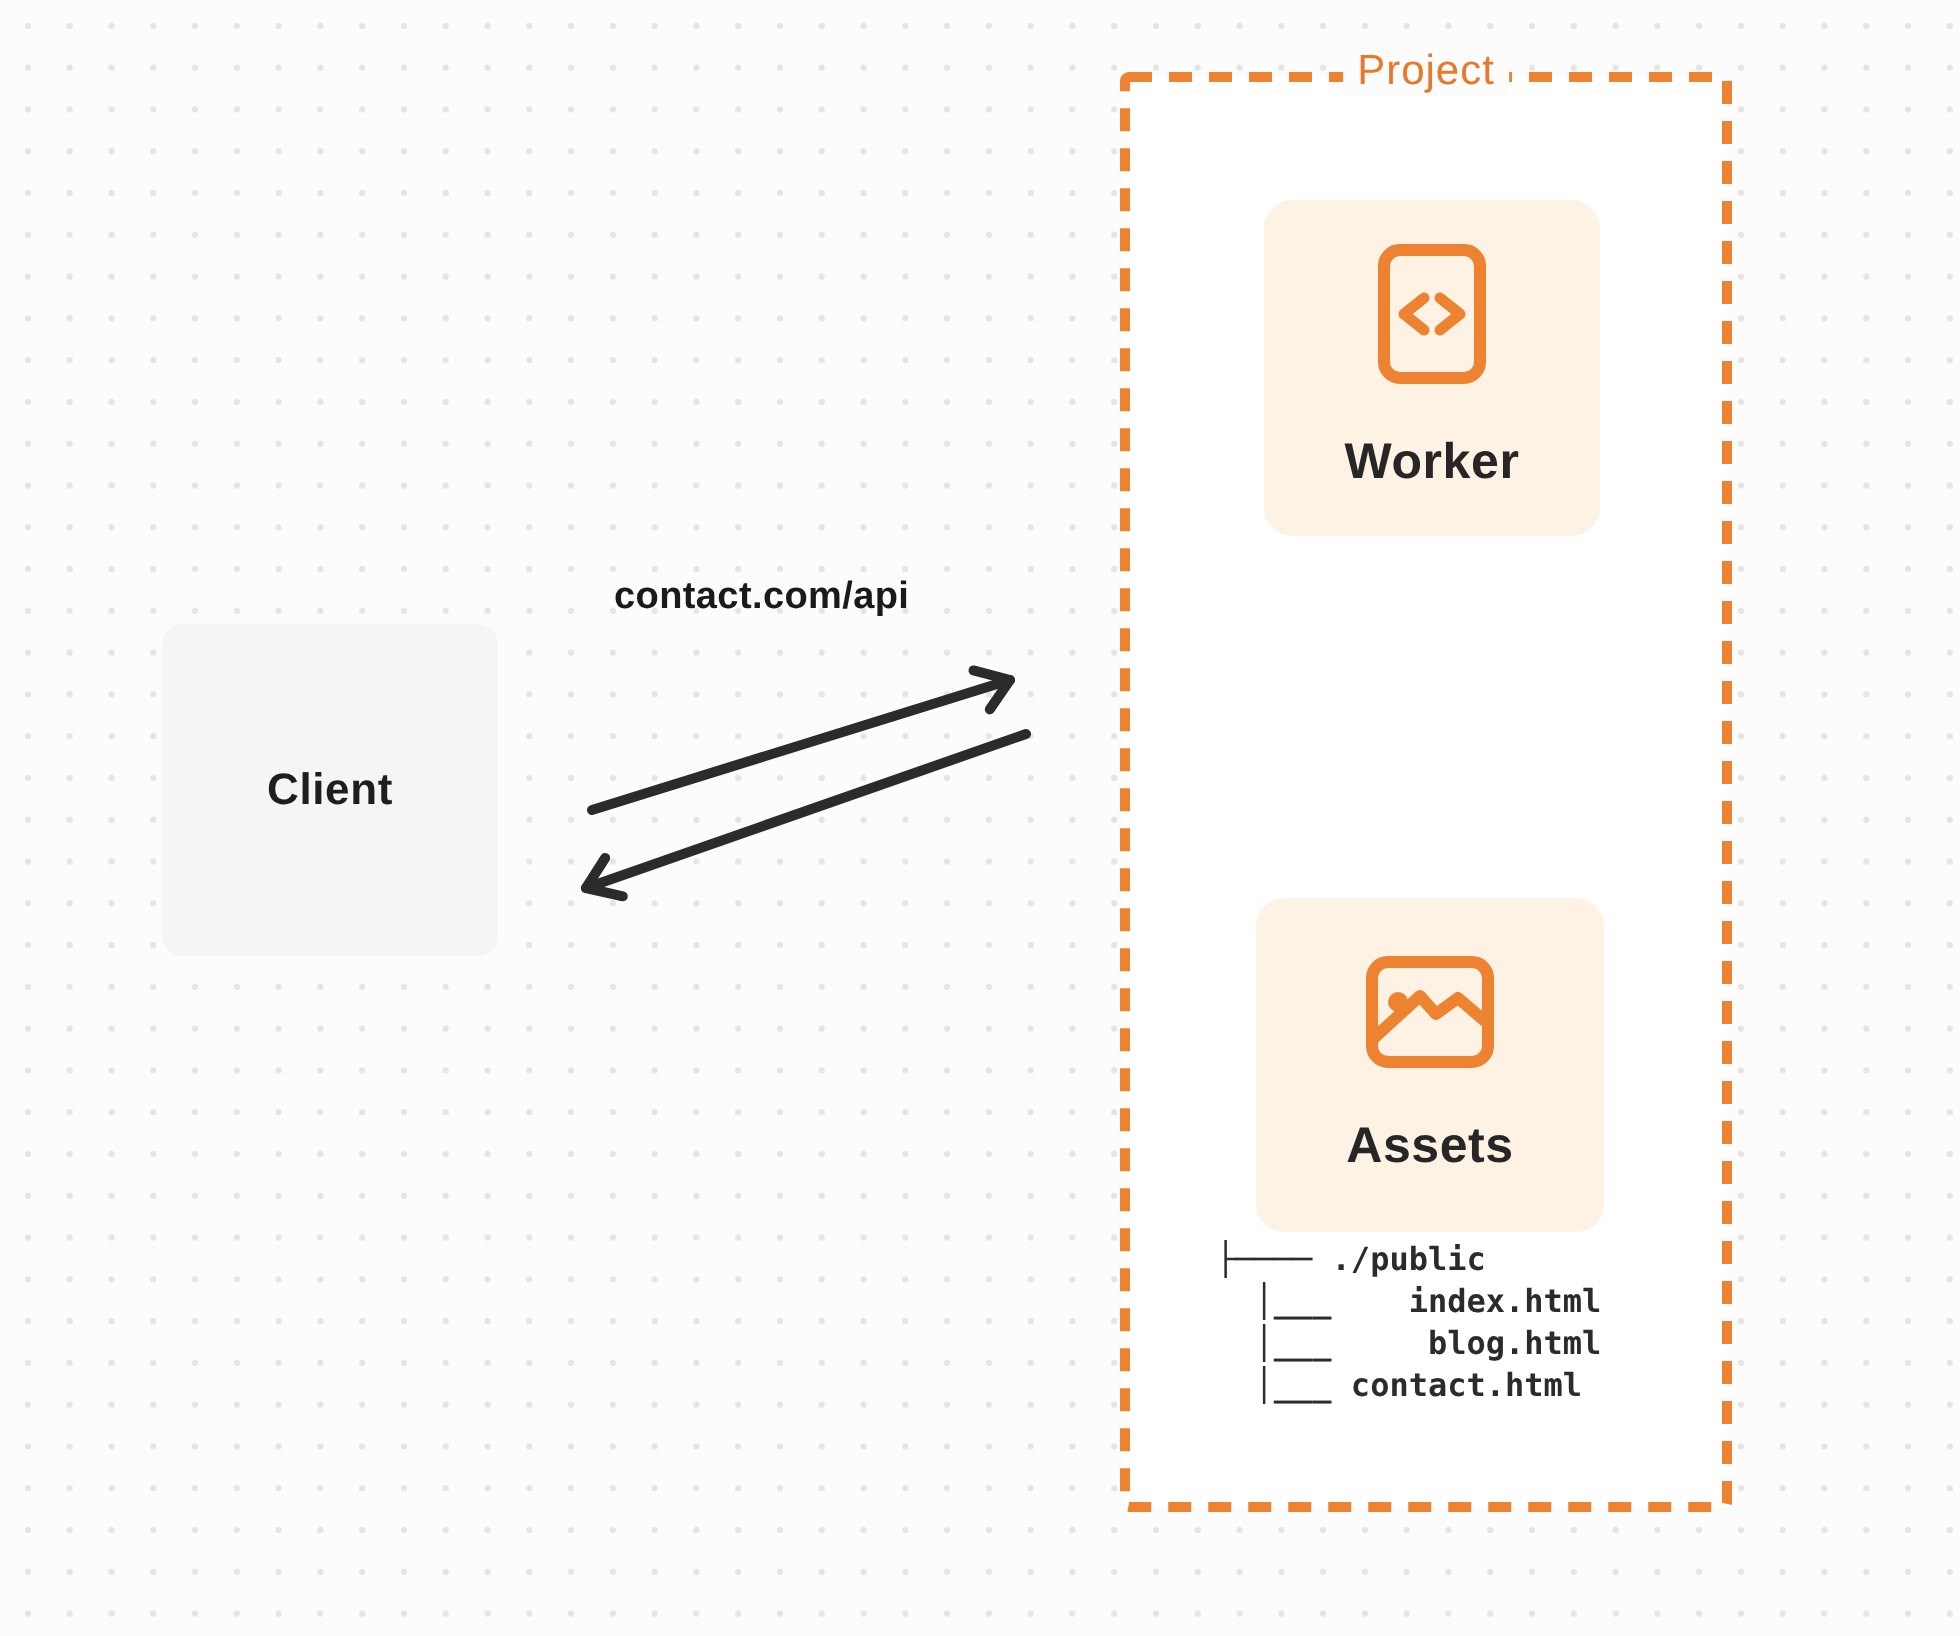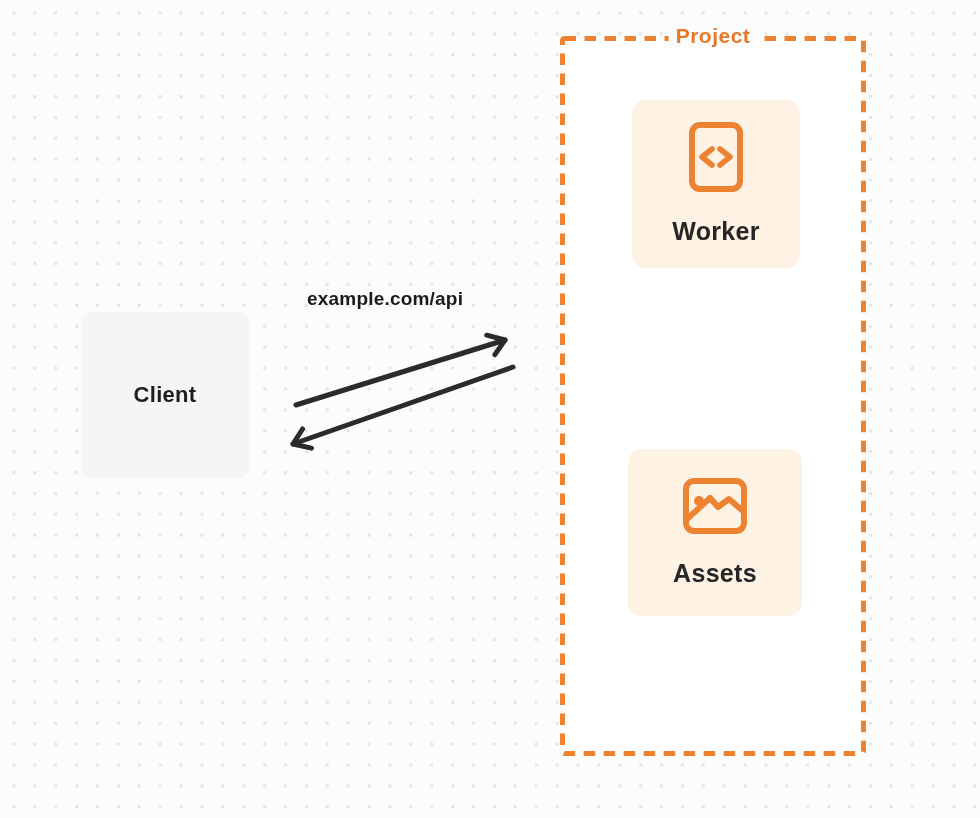--- a/index.html
+++ b/index.html
@@ -44,21 +44,21 @@
   svg.arrows path{stroke:var(--arrow);stroke-width:5;fill:none;stroke-linecap:round;}
   
   .project-group{position:absolute;left:560px;top:36px;width:306px;height:720px;}
   .project-border{position:absolute;left:0;top:0;}
   .project-border rect{
     fill:#FFFFFF;stroke:var(--accent);stroke-width:5;stroke-dasharray:11.5 8.5;rx:2;
   }
   .project-title{
     position:absolute;left:50%;top:-12px;transform:translateX(-50%);
     padding:0 7px;background:var(--page-bg);
-    font-size:21px;font-weight:bold;color:var(--accent-text);letter-spacing:.5px;
+    font-size:21px;font-weight:normal;color:var(--accent-text);letter-spacing:.5px;
     white-space:nowrap;
   }
   
   .card{
     position:absolute;background:var(--card-background);border-radius:14px;
     display:flex;flex-direction:column;align-items:center;justify-content:center;gap:25px;
   }
   .card-worker{left:72px;top:64px;width:168px;height:168px;}
   .card-assets{left:68px;top:413px;width:174px;height:167px;}
   .card .node-label{font-size:25px;font-weight:bold;color:#262626;letter-spacing:.3px;}
@@ -74,21 +74,21 @@
 </style>
 </head>
 <body>
 
 <div id="canvas">
 
   <div class="client-box">
     <span class="node-label">Client</span>
   </div>
 
-  <div class="request-label">example.com/api</div>
+  <div class="request-label">contact.com/api</div>
 
   <svg class="arrows" width="980" height="818" viewBox="0 0 980 818">
     <defs>
       <marker id="arrowhead" viewBox="-22 -22 44 44" markerWidth="44" markerHeight="44" markerUnits="userSpaceOnUse" refX="0" refY="0" orient="auto">
         <path d="M-16,-10 L0,0 L-14,11" style="stroke:var(--arrow);stroke-width:5;fill:none;stroke-linecap:round;stroke-linejoin:round;"></path>
       </marker>
     </defs>
     <path d="M296,405 L505,340" marker-end="url(#arrowhead)"></path>
     <path d="M513,367 L293,444" marker-end="url(#arrowhead)"></path>
   </svg>
@@ -110,15 +110,19 @@
 
     <div class="card card-assets">
       <svg width="64" height="56" viewBox="0 0 64 56">
         <rect class="icon-stroke" x="3" y="3" width="58" height="50" rx="8" stroke-width="6"></rect>
         <circle class="icon-fill" cx="16" cy="23" r="5"></circle>
         <path class="icon-stroke" d="M4 41 L27 20 L35 29 L46 21 L60 33" stroke-width="6" stroke-linecap="round" stroke-linejoin="round"></path>
       </svg>
       <span class="node-label">Assets</span>
     </div>
 
+    <pre class="file-tree">├──── ./public
+  │___    index.html
+  │___     blog.html
+  │___ contact.html</pre>
   </div>
 
 </div>
 
 </body></html>

